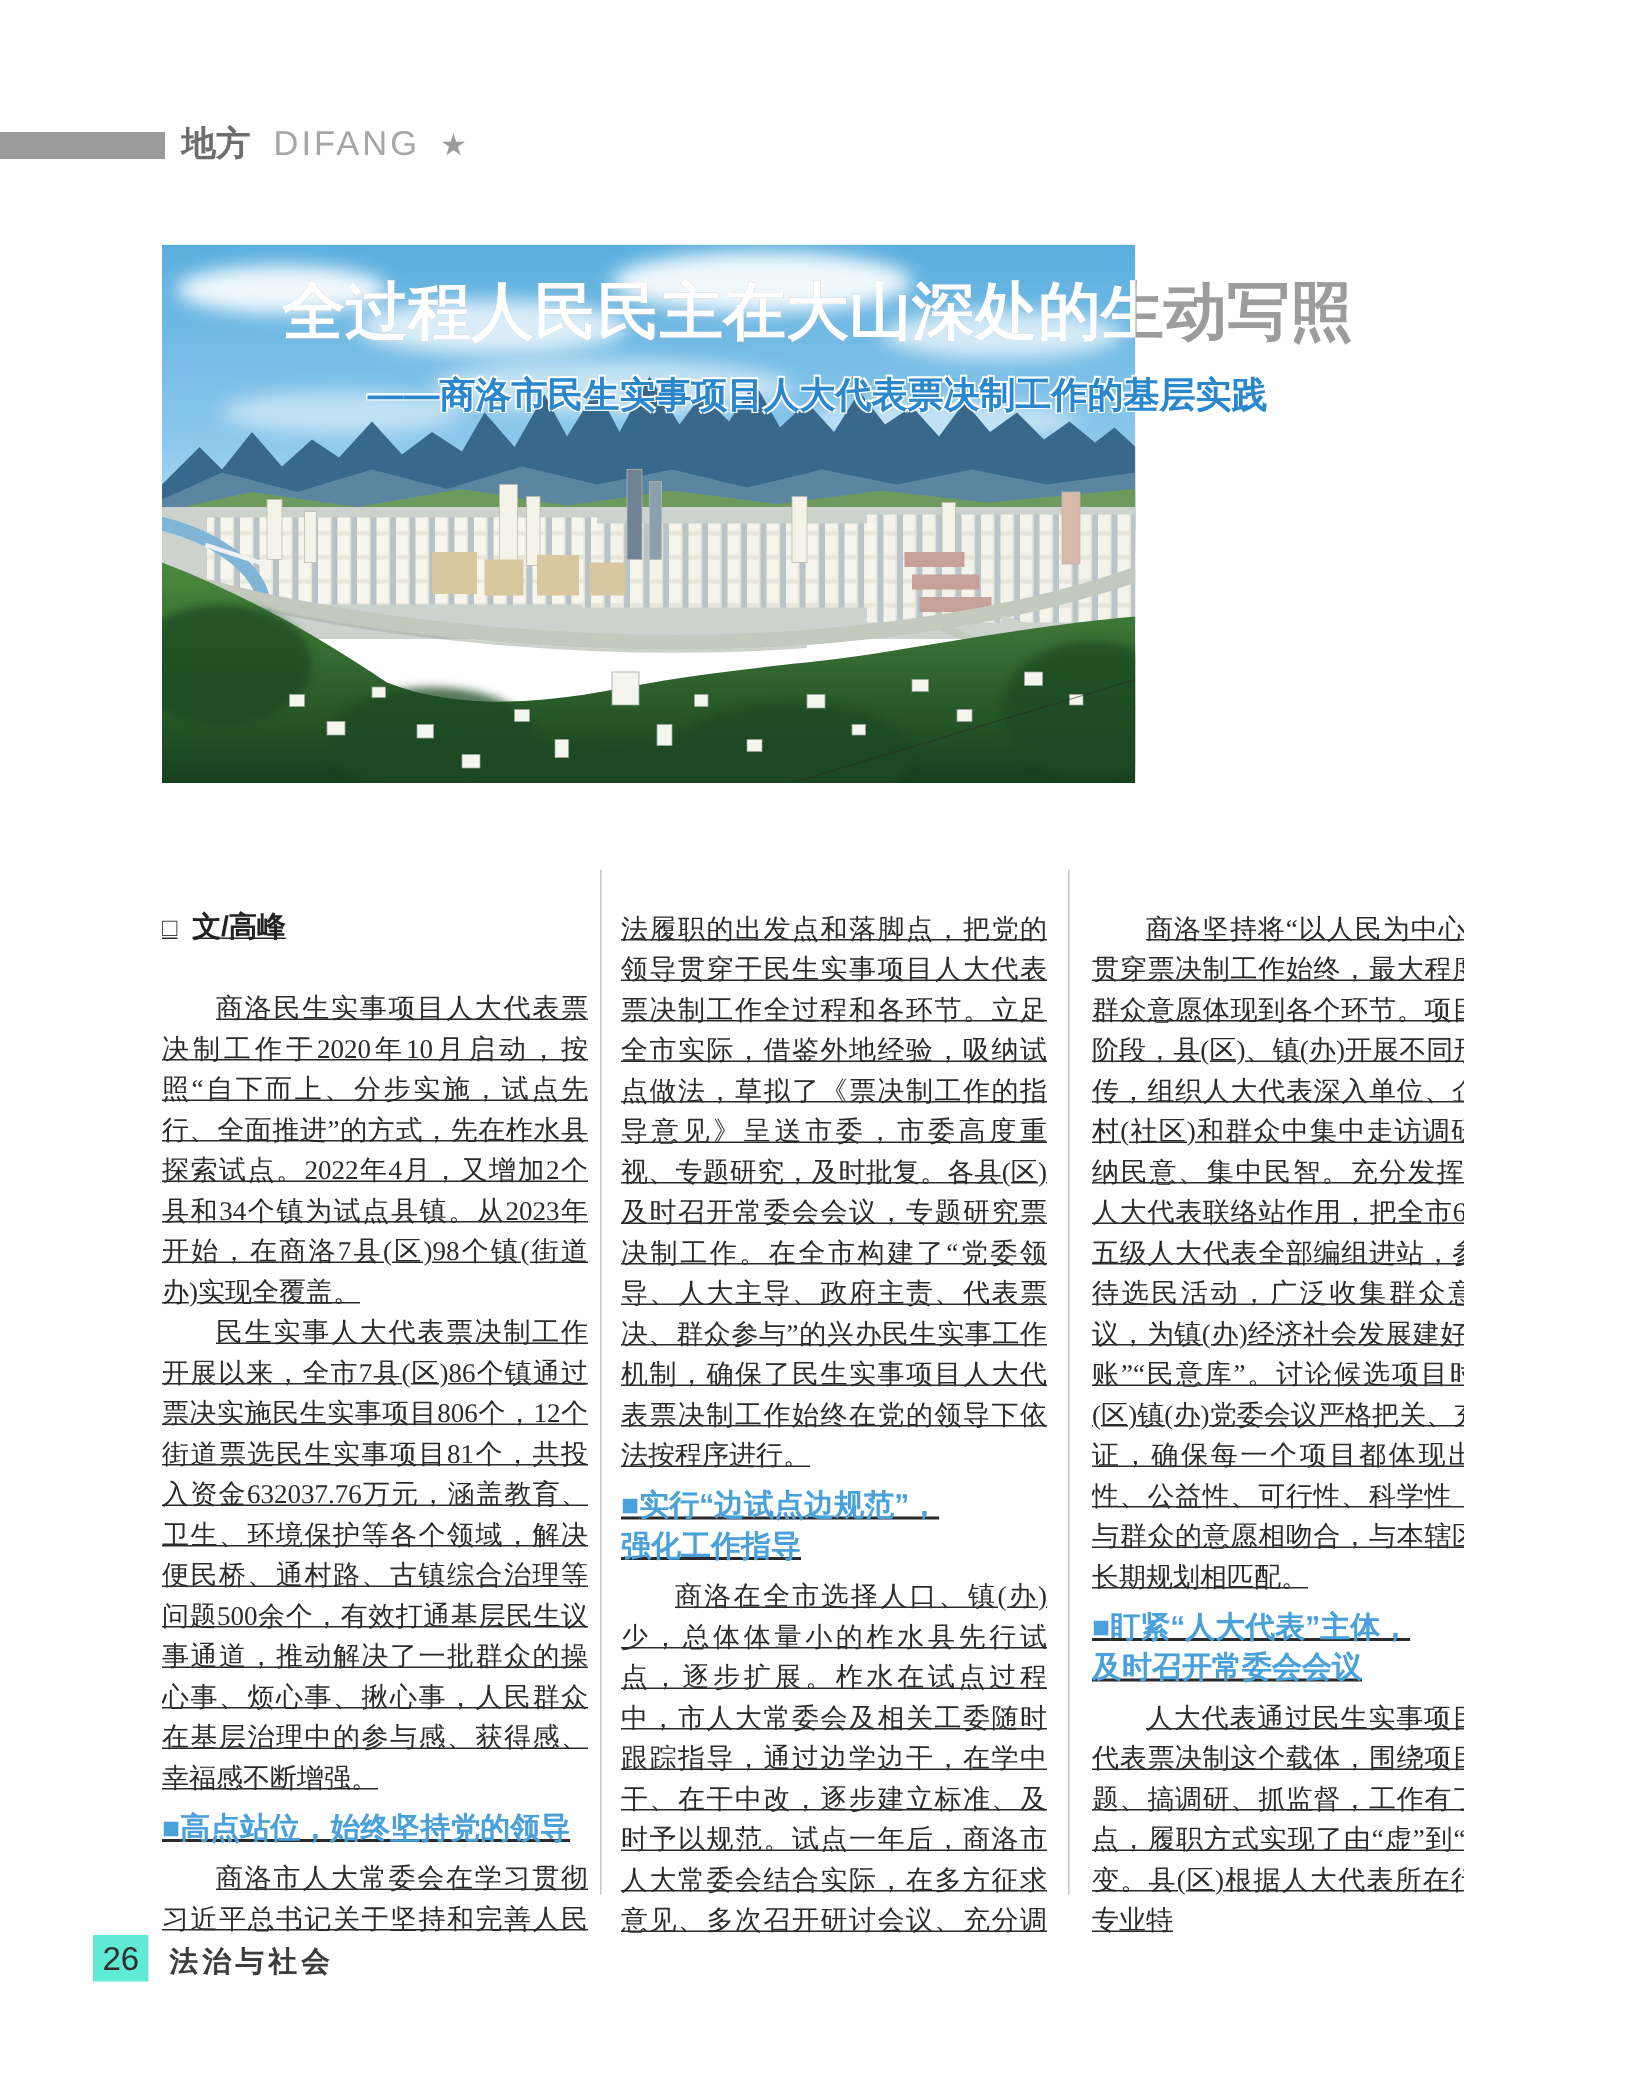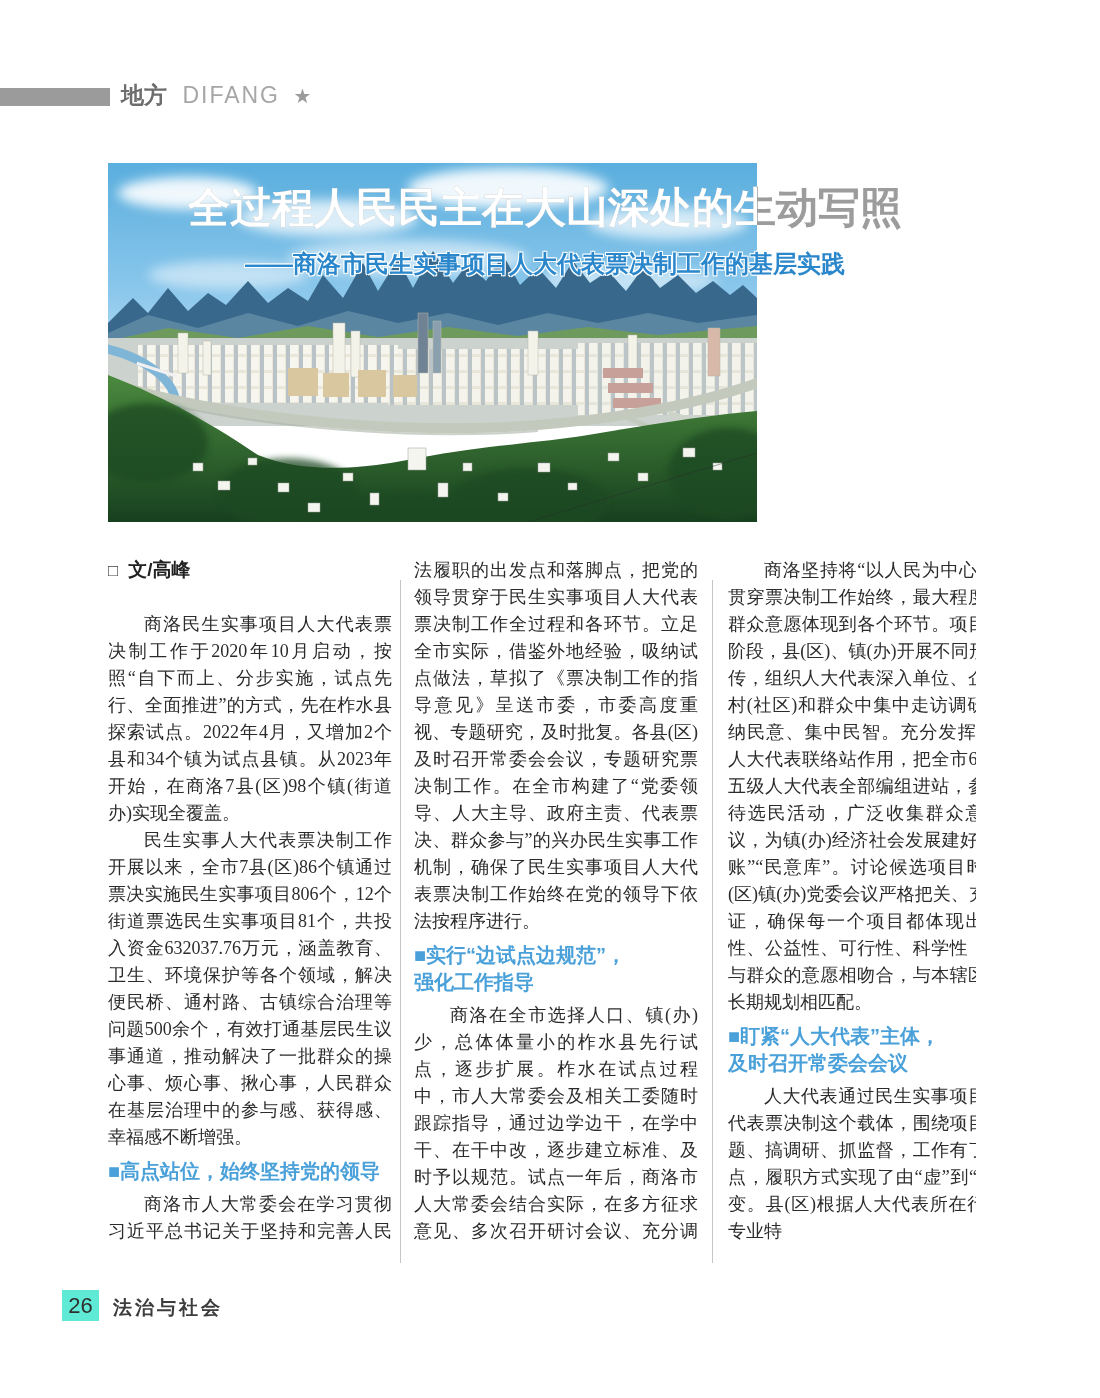--- a/index.html
+++ b/index.html
@@ -30,22 +30,22 @@
 
   .subtitle { position:absolute; left:245px; top:247px; font-family:"Liberation Sans", sans-serif;
               font-weight:bold; font-size:24px; line-height:34px; color:#2b87cc; white-space:nowrap;
               text-shadow:-1px -1px 0 #fff, 1px -1px 0 #fff, -1px 1px 0 #fff, 1px 1px 0 #fff; }
 
   
   .aside-block { position:absolute; left:805px; top:352px; width:220px; font-size:17px;
                  line-height:28.5px; text-align:justify; color:#2e2e2e; }
 
   
-  .col { position:absolute; top:557px; height:688px; overflow:hidden; font-size:18px;
-         line-height:27px; color:#2b2b2b; text-align:justify; }
+  .col { position:absolute; top:606px; height:688px; overflow:hidden; font-size:18px;
+         line-height:27px; color:#2b2b2b; text-align:justify;text-decoration:underline; }
   .col1 { left:108px; width:284px; }
   .col2 { left:414px; width:284px; }
   .col3 { left:728px; width:295px; }
   .col p { margin:0; text-indent:2em; }
   .col p.noindent { text-indent:0; }
   .col h3 { margin:7px 0 6px; font-family:"Liberation Sans", sans-serif; font-size:20px;
             line-height:27px; color:#4aa0d9; font-weight:bold; }
   .col h3 .htext { white-space:pre-line; }
 
   .byline { font-family:"Liberation Sans", sans-serif; font-weight:bold; font-size:19px;

